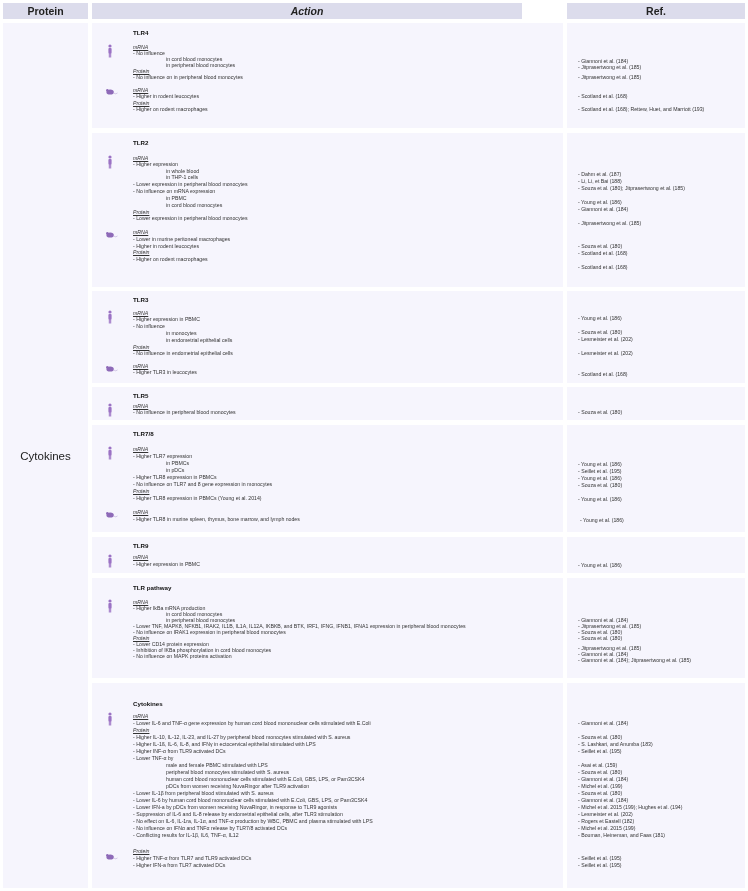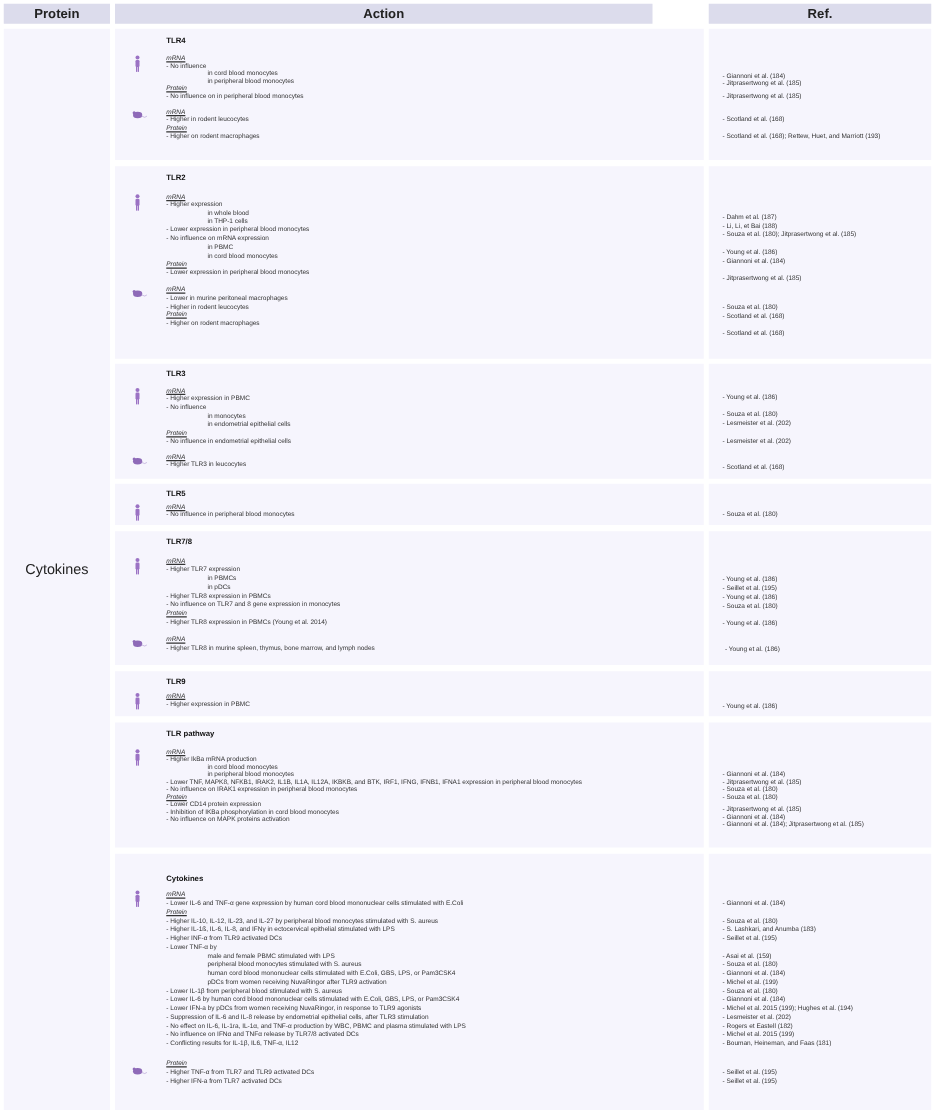--- a/index.html
+++ b/index.html
@@ -33,21 +33,21 @@
   .ln.ind { padding-left: 33px; }
   .rl {
     position: absolute; left: 11px; font-size: 5.2px; line-height: 7px; white-space: nowrap; color: #333;
   }
   .icon { position: absolute; left: 13px; width: 10px; height: 14px; }
 </style>
 </head>
 <body>
 
 <div class="hdr" style="left:3px;width:85px;">Protein</div>
-<div class="hdr" style="left:92px;width:430px;">Action</div>
+<div class="hdr" style="left:92px;width:430px;font-style:italic;">Action</div>
 <div class="hdr" style="left:567px;width:178px;">Ref.</div>
 
 <div class="hormone-cell">
   <span>Cytokines</span>
 </div>
 
 <svg width="0" height="0" style="position:absolute">
   <defs>
     <symbol id="human" viewBox="0 0 10 14">
       <circle cx="5" cy="2" r="1.6" fill="#9b72c4"></circle>

